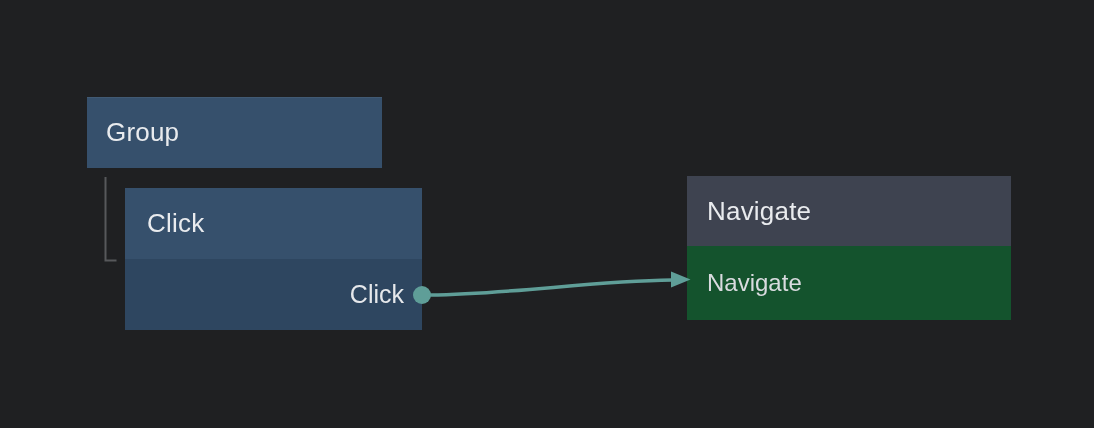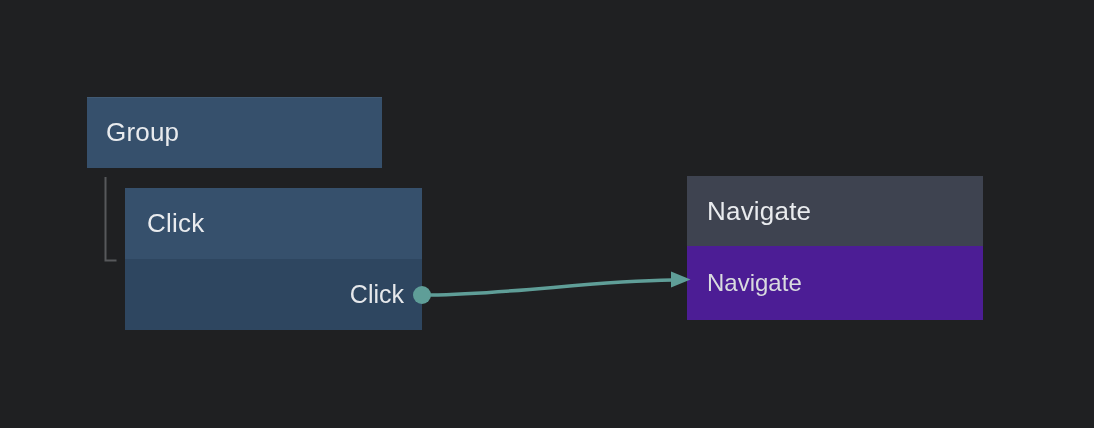--- a/index.html
+++ b/index.html
@@ -58,22 +58,22 @@
     height: 71px;
     justify-content: flex-end;
     padding-right: 18px;
     font-size: 25px;
     margin-left: 32px;
   }
 
   
   #navigate-node {
     left: 687px; top: 176px;
-    width: 296px; height: 144px;
-    background: #4c1d95;
+    width: 324px; height: 144px;
+    background: #14532d;
     box-shadow: inset 0 1px 0 rgba(255,255,255,0.05);
   }
   #navigate-node .node-header {
     height: 70px; padding-left: 20px;
     background: #3e4350;
   }
   #navigate-node .node-body-row {
     height: 74px;
     padding-left: 20px;
     font-size: 24px;

